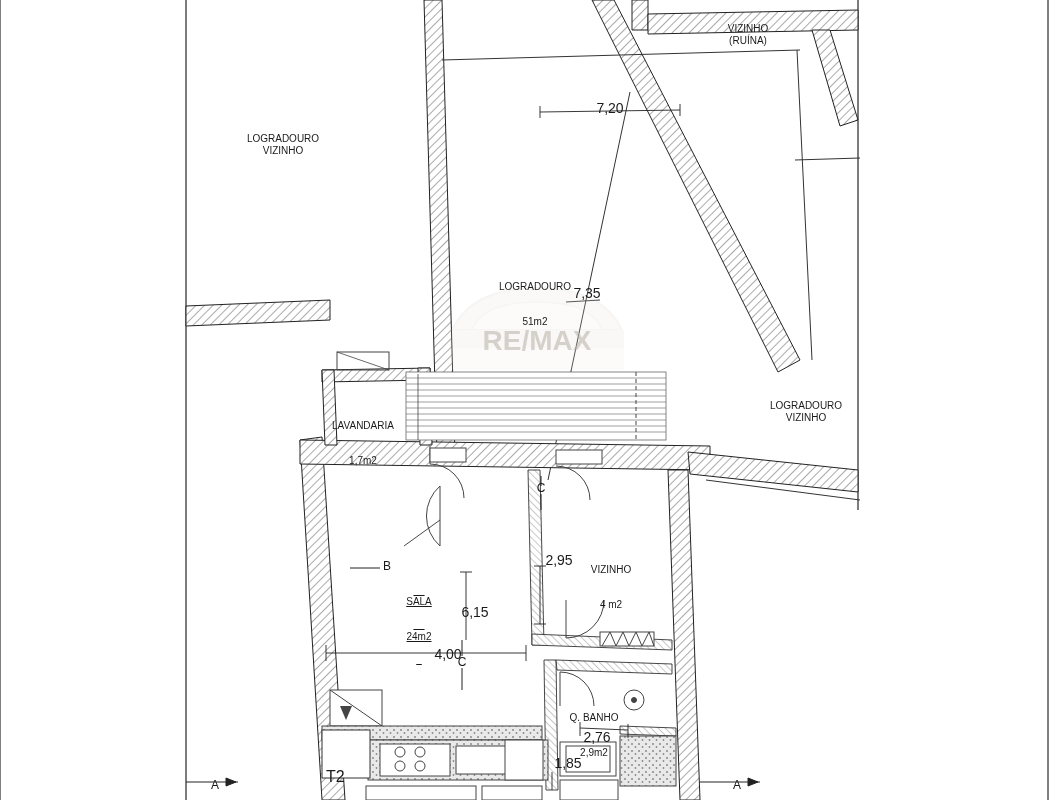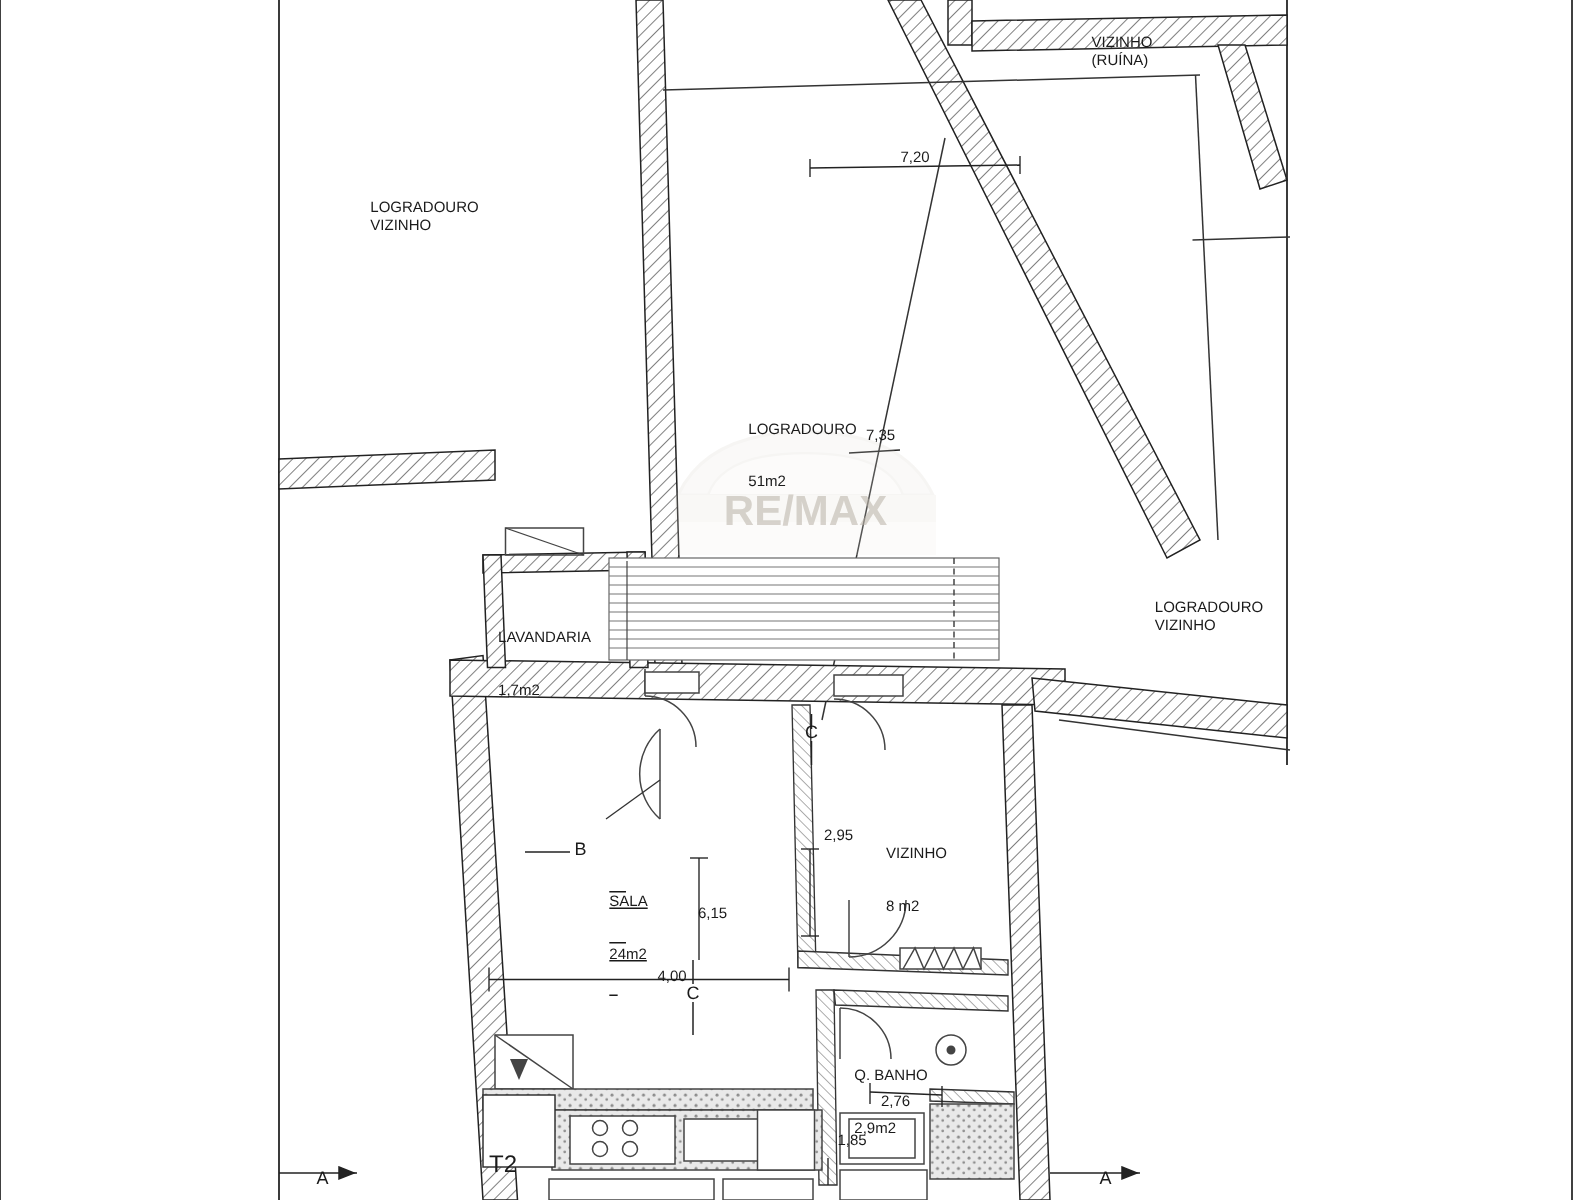--- a/index.html
+++ b/index.html
@@ -22,24 +22,24 @@
     left: 0; top: 0;
     width: 1049px;
     height: 800px;
   }
   .lbl {
     position: absolute;
     font-family: "Liberation Sans", sans-serif;
     color: #1a1a1a;
     white-space: pre;
     line-height: 1.15;
-    text-align: left;
+    text-align: center;
   }
   .lbl.small { font-size: 10px; }
-  .lbl.dim   { font-size: 10px; }
+  .lbl.dim   { font-size: 14px; }
   .lbl.sect  { font-size: 12px; }
   .center-x  { transform: translateX(-50%); }
   .watermark {
     position: absolute;
     left: 432px;
     top: 268px;
     width: 210px;
     height: 110px;
     pointer-events: none;
   }
@@ -254,21 +254,21 @@
 VIZINHO</div>
   </div>
 
   <div class="lbl small center-x" style="left:363px; top:397px;">
     <div>LAVANDARIA</div>
     <div>1,7m2</div>
   </div>
 
   <div class="lbl small center-x" style="left:611px; top:541px;">
     <div>VIZINHO</div>
-    <div>8 m2</div>
+    <div>4 m2</div>
   </div>
 
   <div class="lbl small center-x" style="left:419px; top:573px;text-decoration:underline;">
     <div>SALA</div>
     <div>24m2</div>
   </div>
 
   <div class="lbl small center-x" style="left:594px; top:689px;">
     <div>Q. BANHO</div>
     <div>2,9m2</div>

